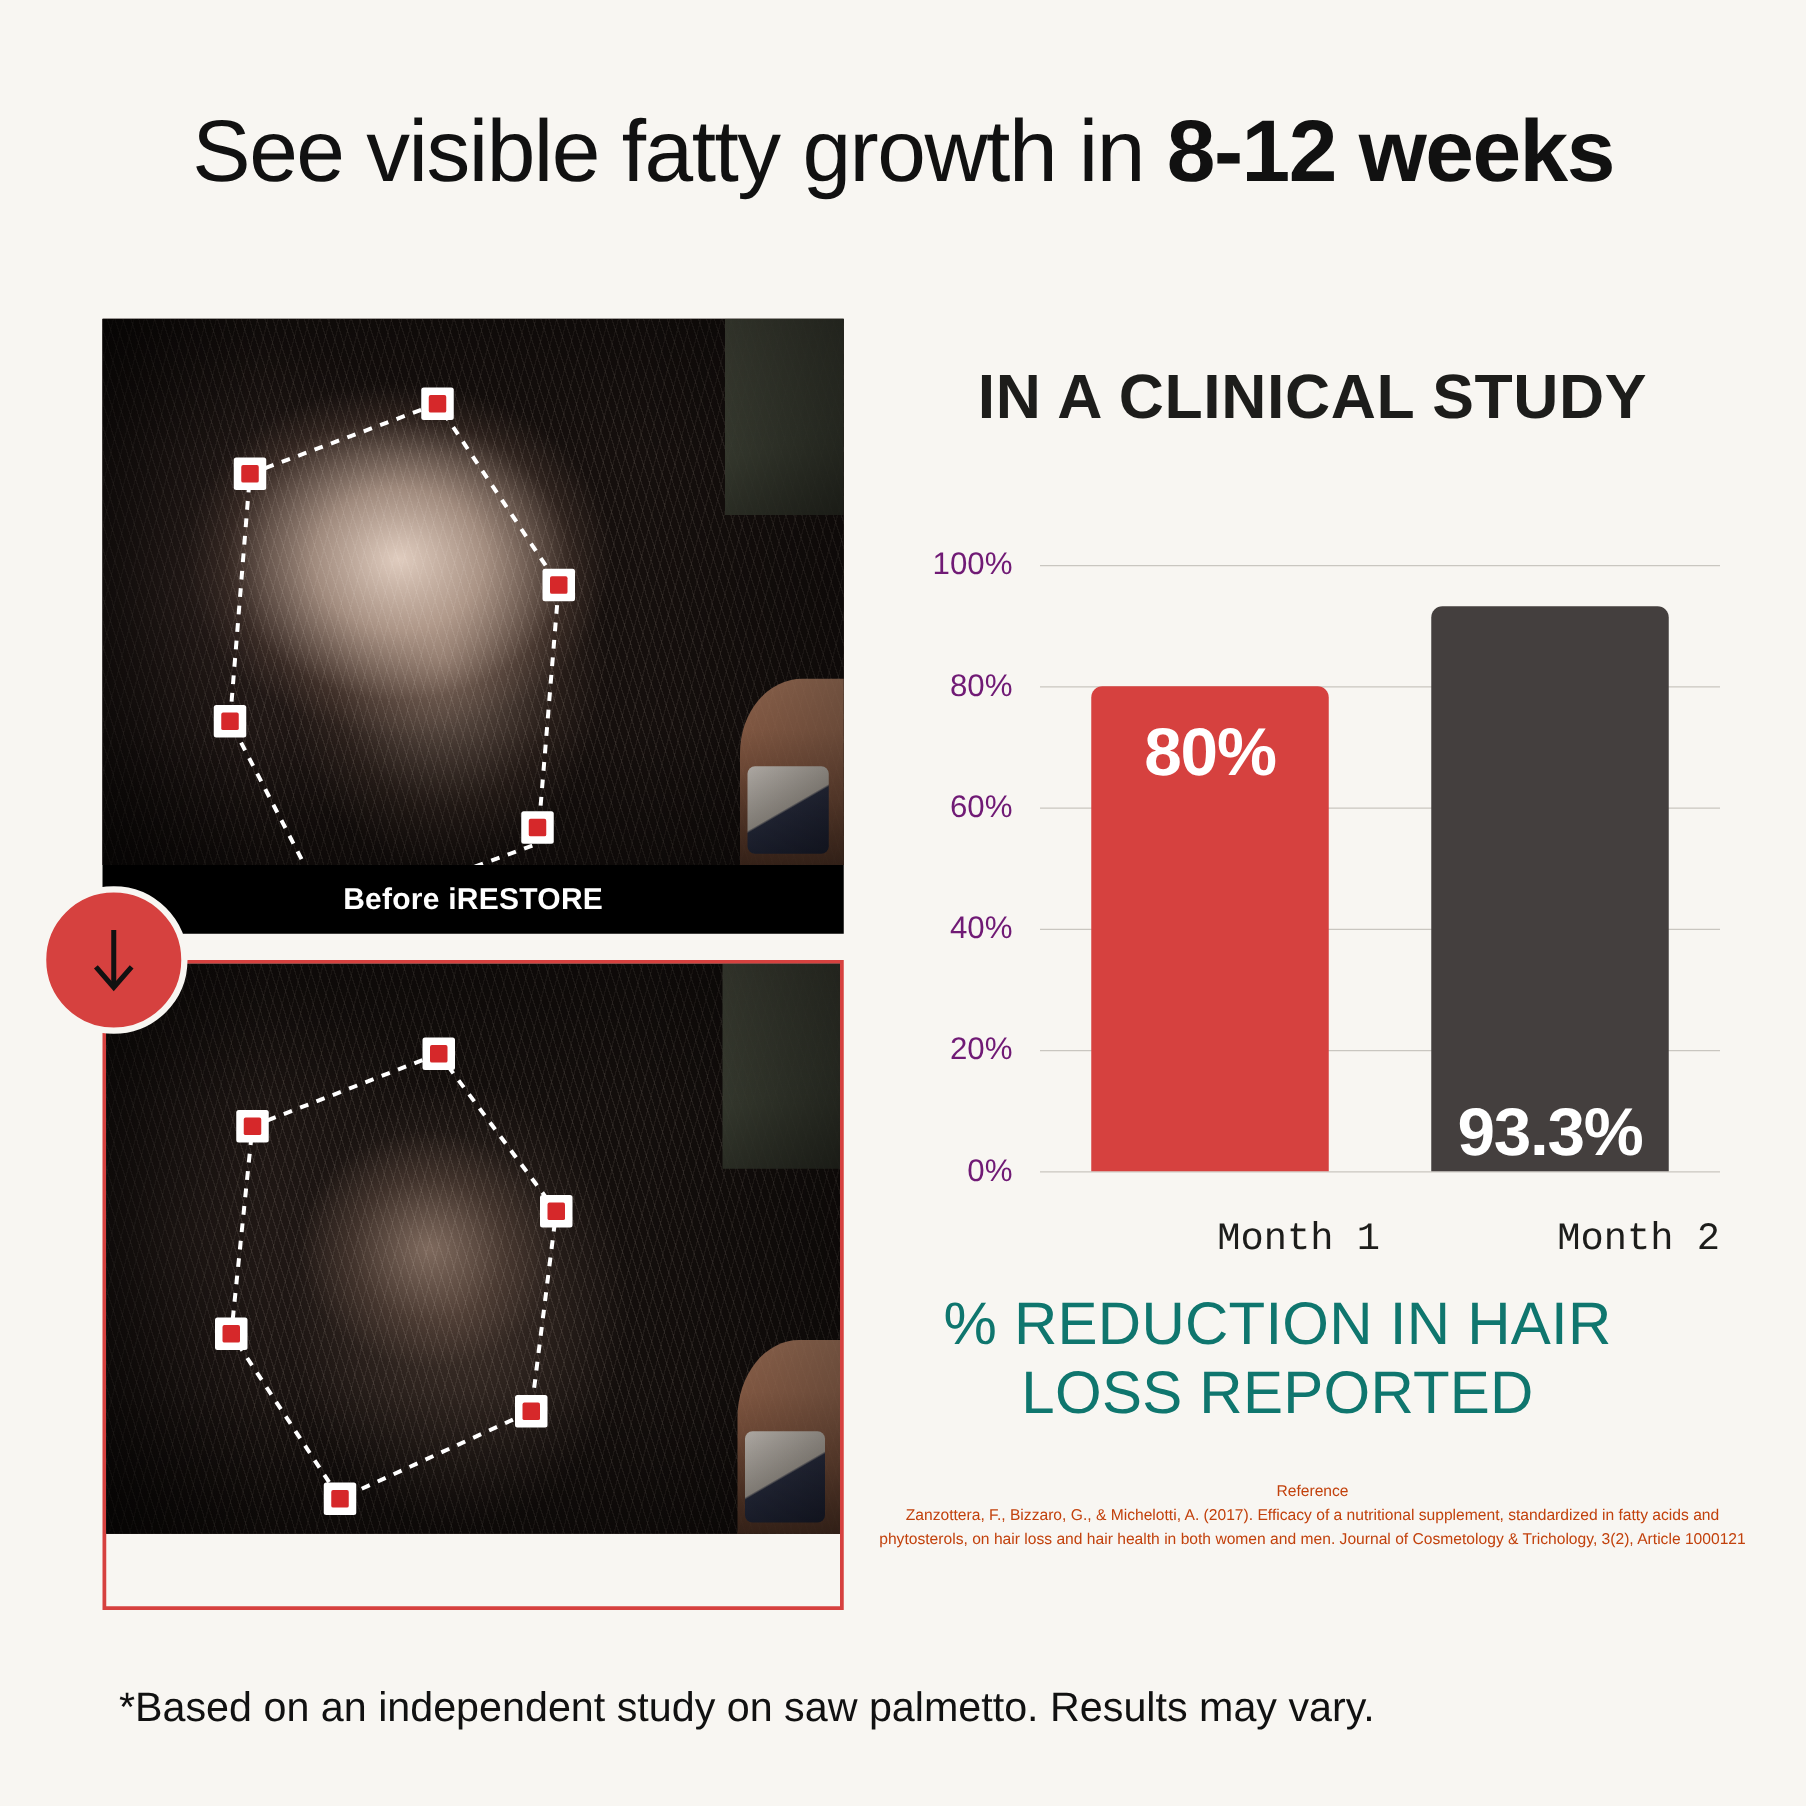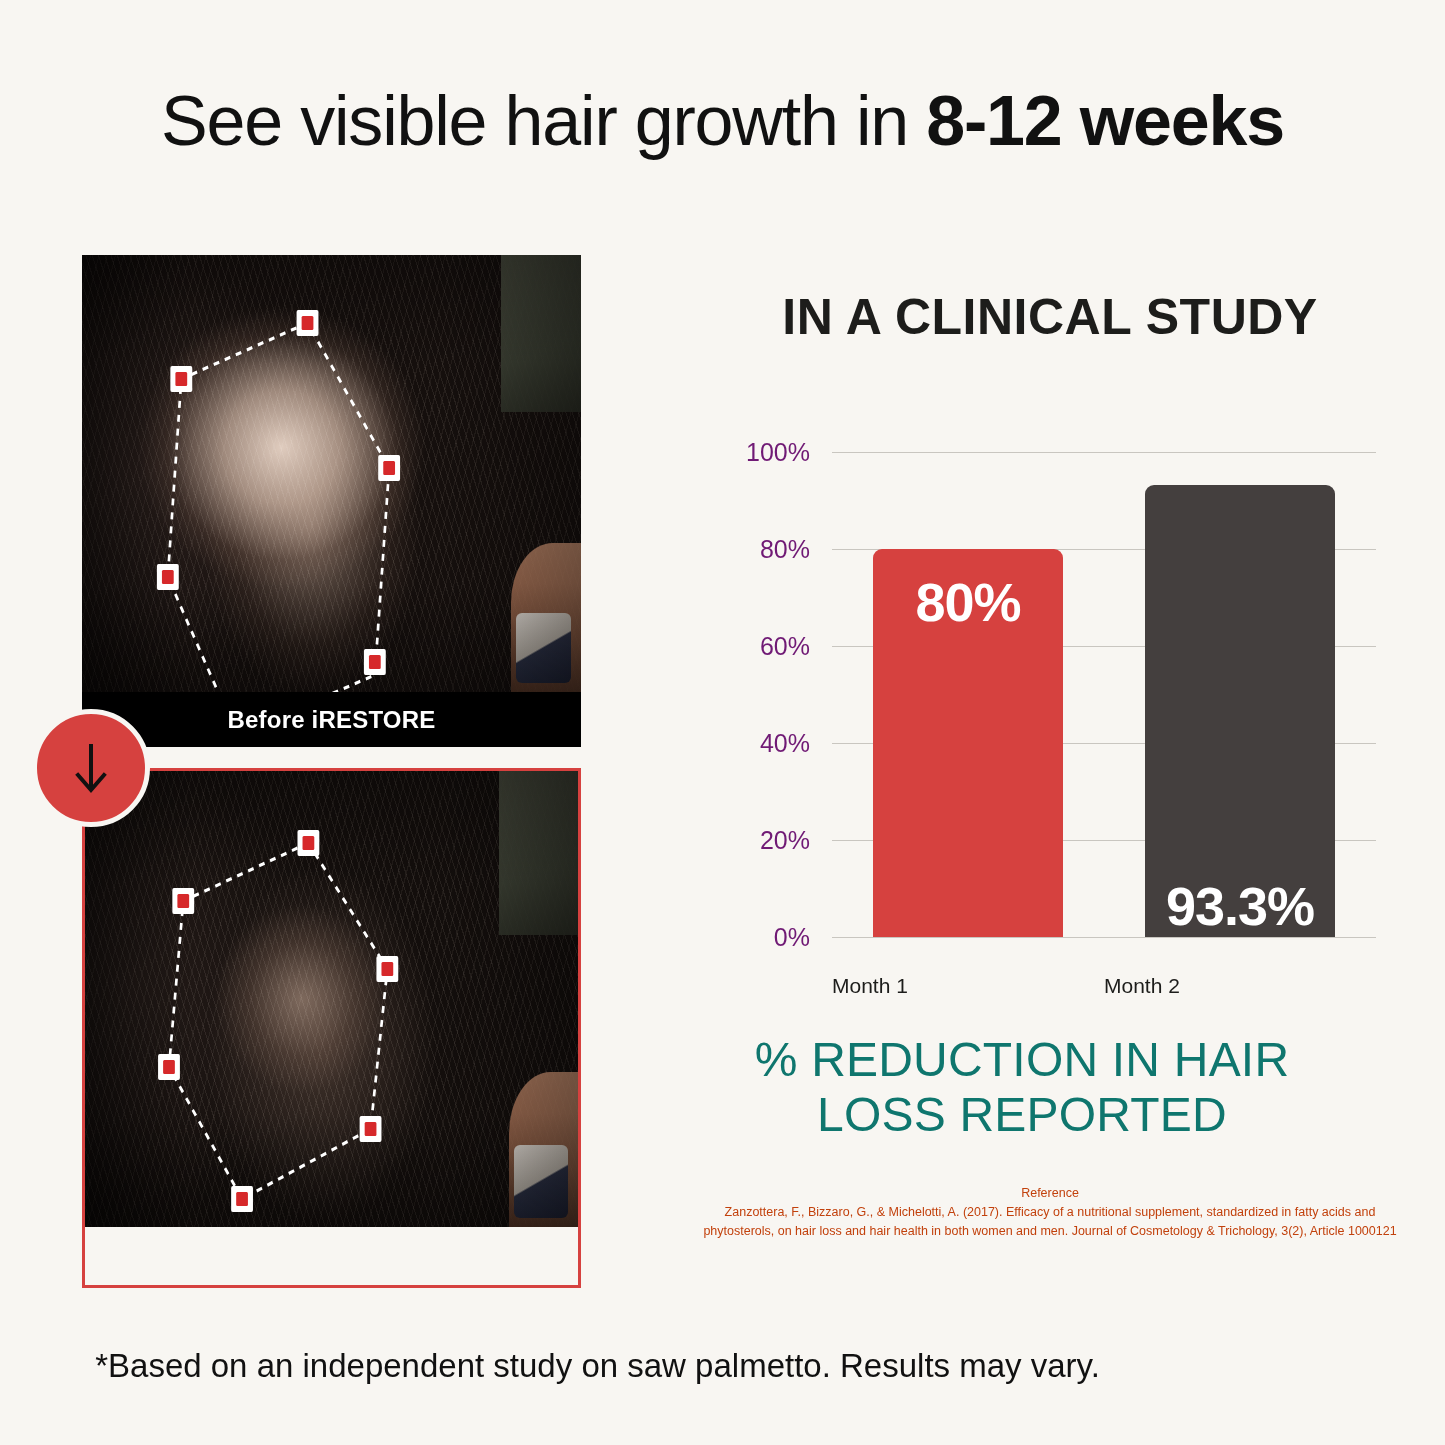--- a/index.html
+++ b/index.html
@@ -34,21 +34,21 @@
 
   
   .photo-col {
     position: absolute;
     left: 82px;
     top: 255px;
     width: 593px;
     height: 1033px;
   }
 
-  .photo-card { position: absolute; left: 0; width: 499px; text-align: center; }
+  .photo-card { position: absolute; left: 0; width: 593px; text-align: center; }
   .photo-card.before { top: 0; height: 492px; }
   .photo-card.after  { top: 513px; height: 520px; border: 3px solid #d6413f; box-sizing: border-box; }
 
   .photo-frame {
     position: relative;
     width: 100%;
     overflow: hidden;
     background: #141010;
   }
   .photo-card.before .photo-frame { height: 437px; }
@@ -215,25 +215,26 @@
     color: #ffffff;
     font-weight: 700;
     letter-spacing: -1px;
     white-space: nowrap;
   }
   .bar.m1 .val { font-size: 54px; margin-top: 22px; }
   .bar.m6 .val { font-size: 54px; margin-top: 20px; }
   .xtick {
     position: absolute;
     top: 522px;
-    font-size: 21px;
+    font-size: 31px;
     font-weight: 500;
     color: #1d1d1b;
-    text-align: left;
-    white-space: nowrap;
+    text-align: right;
+    white-space: nowrap;
+    font-family: Liberation Mono, monospace;
   }
 
   .claim {
     position: absolute;
     left: 672px;
     top: 1032px;
     width: 700px;
     text-align: center;
     font-size: 48px;
     line-height: 55px;
@@ -263,21 +264,21 @@
     color: #111111;
     white-space: nowrap;
   }
 </style>
 </head>
 <body>
 
 <div class="page">
 
   <div class="headline">
-    <span class="light">See visible hair growth in </span><span class="bold">8-12 weeks</span>
+    <span class="light">See visible fatty growth in </span><span class="bold">8-12 weeks</span>
   </div>
 
   <div class="photo-col">
 
     <div class="photo-card before">
       <div class="photo-frame">
         <div class="scalp">
           <div class="bg"></div>
           <div class="strands"></div>
           <div class="wall"></div>

